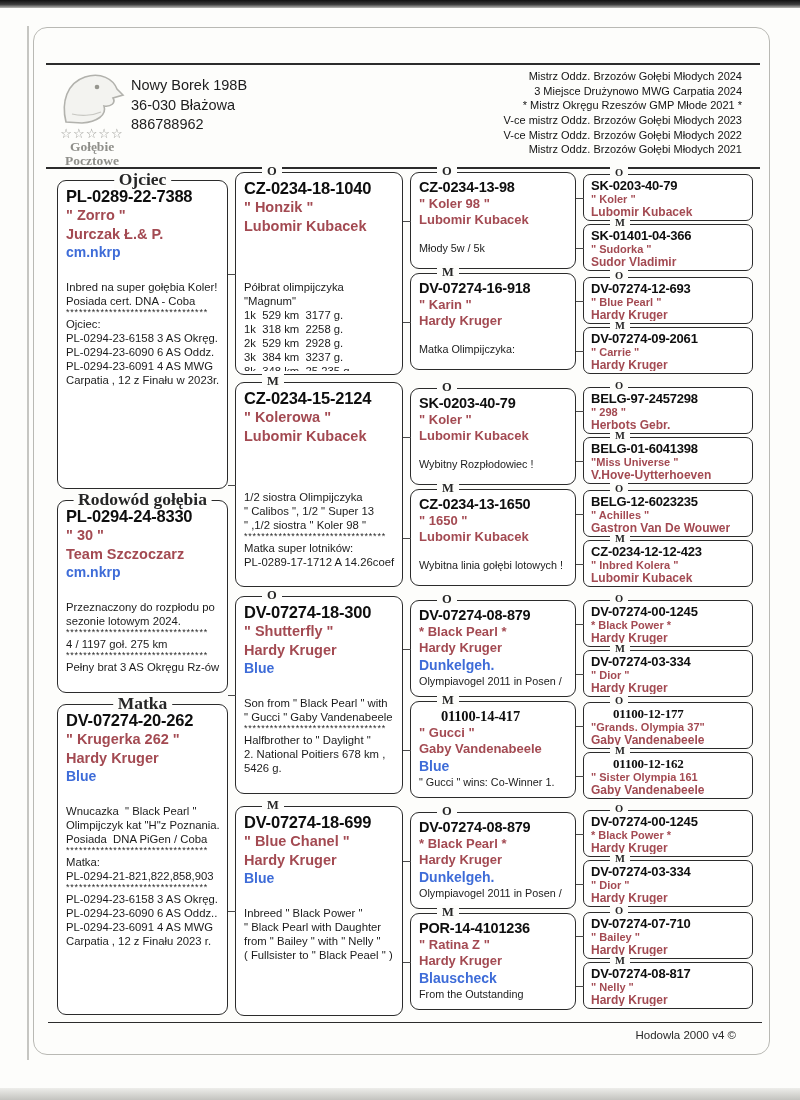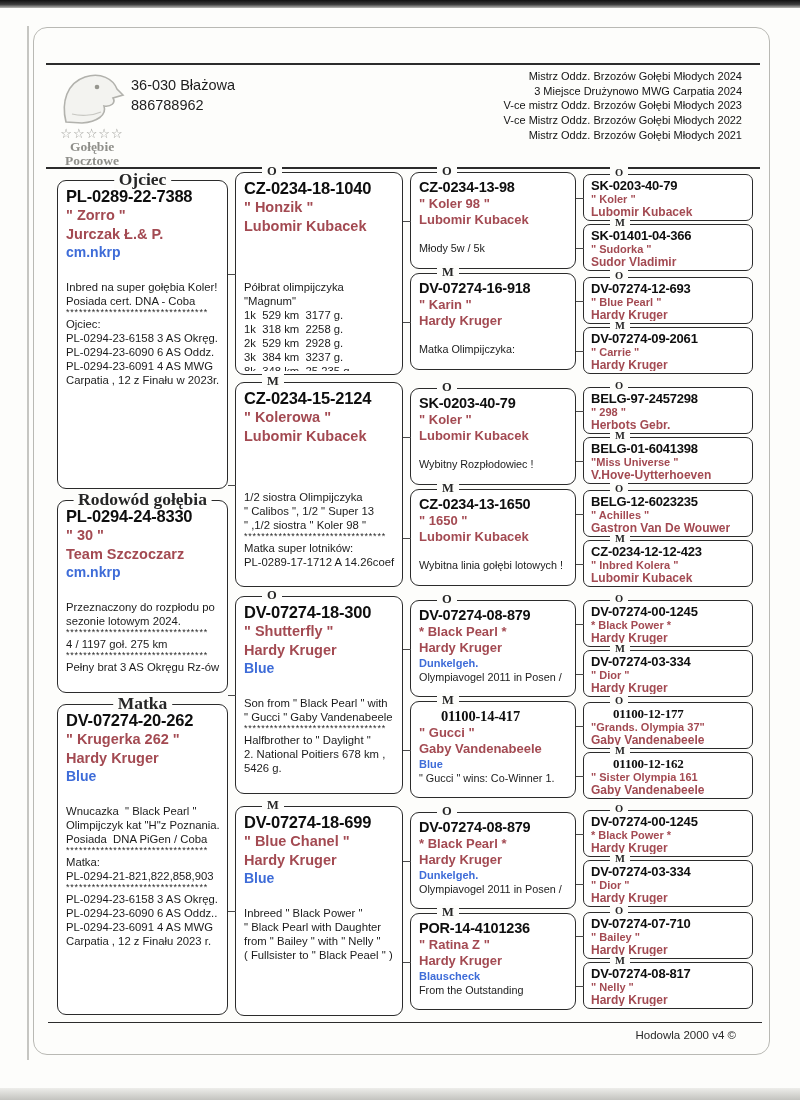--- a/index.html
+++ b/index.html
@@ -110,21 +110,21 @@
   .owner{font-weight:bold;color:var(--accent-red);font-size:14.5px;line-height:1.25;}
   .cword{font-weight:bold;color:var(--accent-blue);font-size:14px;line-height:1.3;}
   .bbody{font-size:11.3px;color:#1b1b1b;line-height:1.24;margin-top:19px;}
   .bbody div{white-space:pre-wrap;}
   .bbody .sep{font-size:9px;letter-spacing:0.8px;line-height:9px;height:9px;overflow:hidden;
     white-space:nowrap;color:#2a2a2a;}
   .bbody .spacer{height:13px;}
 
   .col3 .ring{font-size:14.5px;}
   .col3 .bname,.col3 .owner{font-size:13px;line-height:1.22;}
-  .col3 .cword{font-size:11px;}
+  .col3 .cword{font-size:14px;}
   .col3 .bbody{font-size:10.8px;margin-top:1px;}
 
   .col4 .ring{font-size:13px;}
   .col4 .bname{font-size:11px;line-height:1.15;}
   .col4 .owner{font-size:12px;line-height:1.15;}
 
   
   .footer-text{position:absolute;top:1029px;right:64px;font-size:11.5px;color:#2a2a2a;}
 </style>
 </head>
@@ -145,28 +145,30 @@
     <circle cx="39" cy="17" r="2.3" fill="#96968f"></circle>
     <path d="M14 44 C22 46 34 46 43 42" fill="none" stroke="#c7c7c2" stroke-width="1.2"></path>
   </svg>
   <span class="stars">☆☆☆☆☆</span>
   <span class="logo-text">Gołębie</span>
   <span class="logo-text">Pocztowe</span>
 </div>
 
 <div class="title-block">
   <div class="address">
+    <div>Nowy Borek 198B</div>
     <div>36-030 Błażowa</div>
     <div>886788962</div>
   </div>
 </div>
 
 <div class="achievements">
     <div>Mistrz Oddz. Brzozów Gołębi Młodych 2024</div>
     <div>3 Miejsce Drużynowo MWG Carpatia 2024</div>
+    <div>* Mistrz Okręgu Rzeszów GMP Młode 2021 *</div>
     <div>V-ce mistrz Oddz. Brzozów Gołębi Młodych 2023</div>
     <div>V-ce Mistrz Oddz. Brzozów Gołębi Młodych 2022</div>
     <div>Mistrz Oddz. Brzozów Gołębi Młodych 2021</div>
   </div>
 
 <div class="main">
   <div class="col col1">
       <div class="pbox">
     <span class="legend">Ojciec</span>
     <div class="content">

